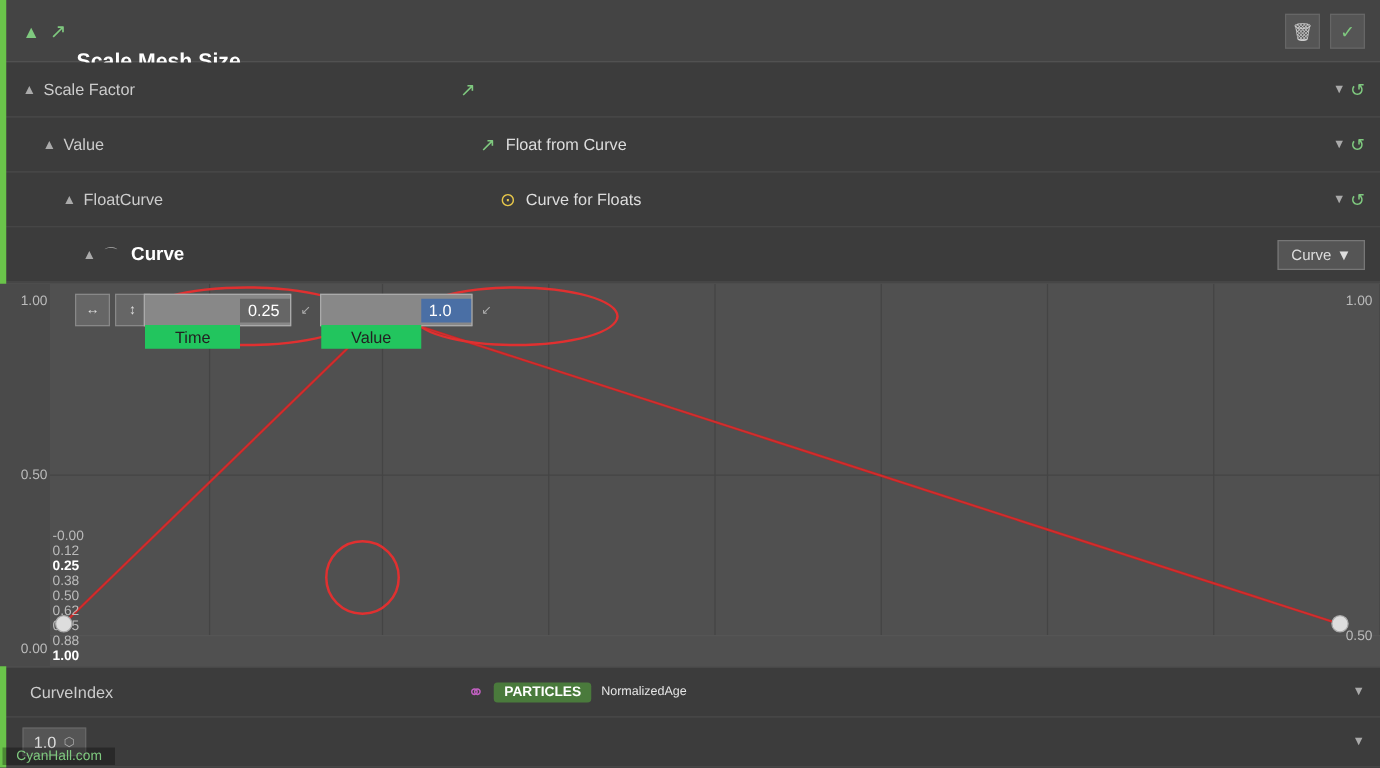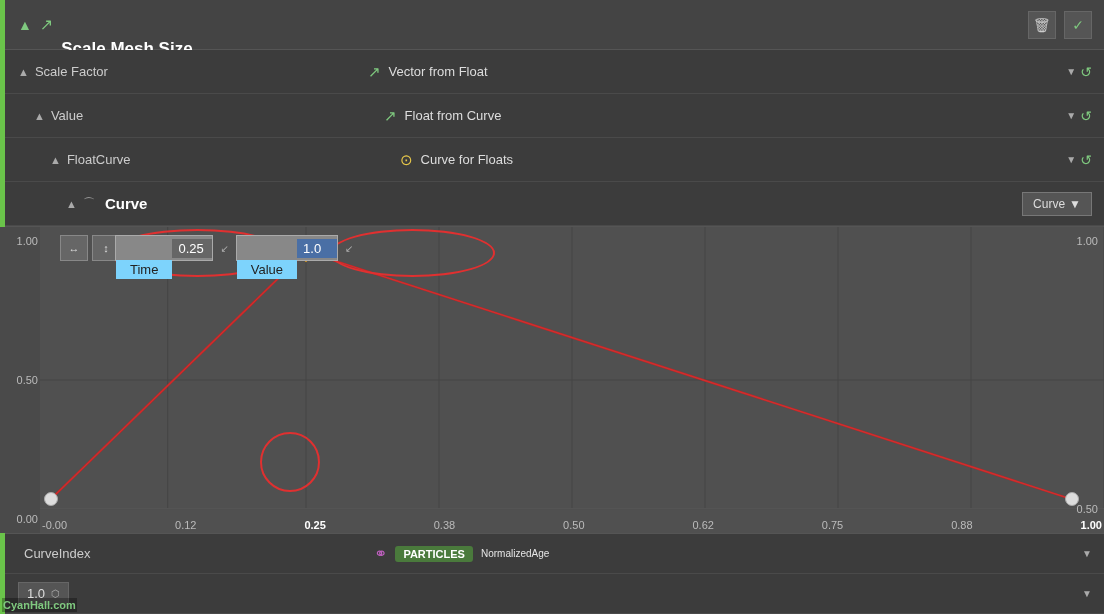--- a/index.html
+++ b/index.html
@@ -206,20 +206,21 @@
 
     
     .x-axis {
       position: absolute;
       bottom: 22px;
       left: 40px;
       right: 0;
       display: flex;
       justify-content: space-between;
       padding: 0 4px;
+      flex-direction: column;
     }
     .x-label {
       color: #bbb;
       font-size: 11px;
     }
 
     
     .y-axis-right {
       position: absolute;
       right: 4px;
@@ -271,22 +272,22 @@
     .tv-input-container {
       display: flex;
       align-items: center;
       background: #888;
       border: 1px solid #aaa;
       height: 26px;
     }
     .tv-input-label {
       color: #222;
       font-size: 13px;
-      padding: 2px 14px;
-      background: #7dd3fc;
+      padding: 2px 24px;
+      background: #22c55e;
       margin-top: 43px;
     }
     .tv-input-val {
       color: #fff;
       font-size: 13px;
       padding: 2px 6px;
       background: #666;
       min-width: 40px;
     }
     .tv-input-val.highlighted {
@@ -383,22 +384,21 @@
       gap: 6px;
     }
 
     .watermark {
       position: absolute;
       bottom: 2px;
       left: 2px;
       color: #7fc97f;
       font-size: 11px;
       background: rgba(0,0,0,0.3);
-      padding: 1px 1px;
-      font-weight: bold;
+      padding: 1px 11px;
     }
 
     
     .left-bar {
       position: absolute;
       left: 0;
       top: 0;
       bottom: 0;
       width: 5px;
       background: #6ac44a;
@@ -432,21 +432,20 @@
 
   <div class="properties-section">
 
     <div class="prop-row" style="padding-left:18px;">
       <div class="prop-left">
         <span class="prop-arrow">▲</span>
         <span class="prop-label">Scale Factor</span>
       </div>
       <div class="prop-right">
         <span class="type-icon">↗</span>
-        <span class="type-label">Vector from Float</span>
         <div class="prop-controls">
           <span class="dropdown-arrow">▼</span>
           <span class="reset-icon">↺</span>
         </div>
       </div>
     </div>
 
     <div class="prop-row indent-1" style="padding-left:34px;">
       <div class="prop-left">
         <span class="prop-arrow">▲</span>

